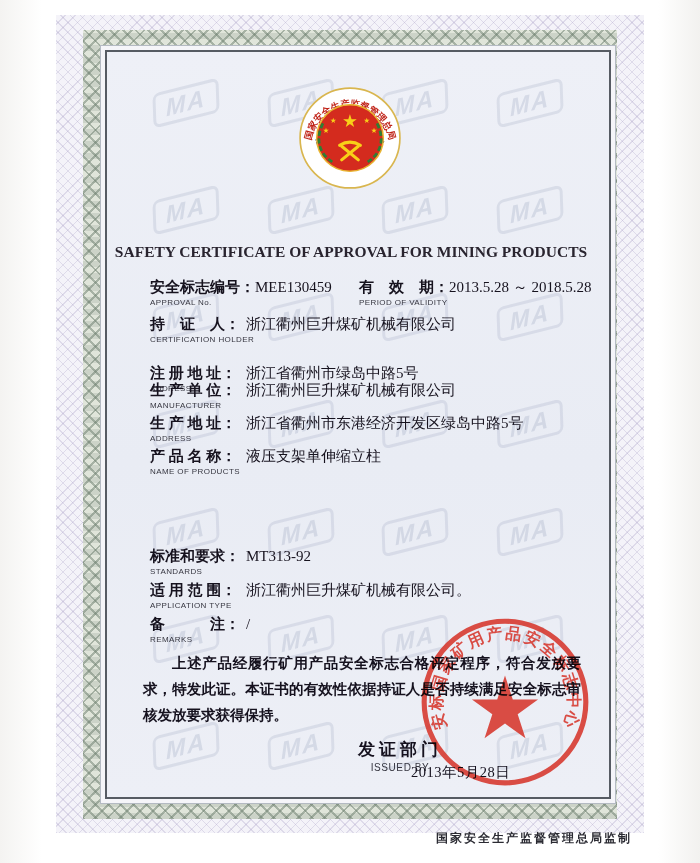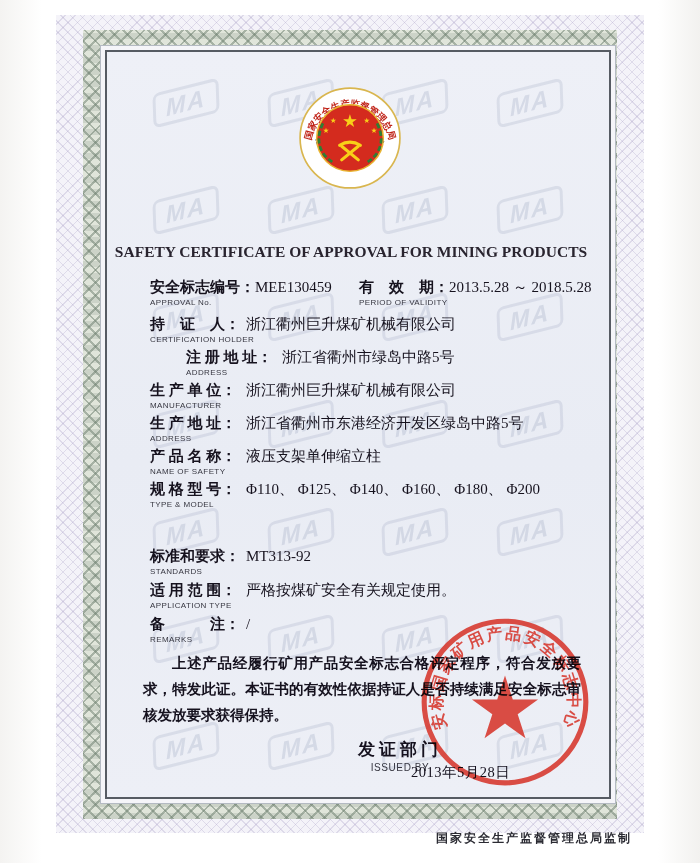--- a/index.html
+++ b/index.html
@@ -49,21 +49,21 @@
 
   
   .field{position:absolute;color:#16121e;}
   .lbl{font-weight:700;font-size:15px;white-space:pre;display:inline-block;min-width:96px;}
   .val{font-weight:400;font-size:15px;white-space:pre;}
   .en{font-family:"Liberation Sans",sans-serif;font-size:8px;letter-spacing:.4px;
       color:#363640;margin-top:1px;}
   .f-meta-l{left:43px;top:226px;}
   .f-meta-r{left:252px;top:226px;}
   .f-meta-r .lbl{min-width:78px;}
-  .r0{left:43px;top:263px;} .r1{left:43px;top:296px;margin-left:36px;} .r2{left:43px;top:329px;}
+  .r0{left:43px;top:263px;} .r1{left:43px;top:312px;} .r2{left:43px;top:329px;}
   .r3{left:43px;top:362px;} .r4{left:43px;top:395px;} .r5{left:43px;top:428px;}
   .s0{left:43px;top:495px;} .s1{left:43px;top:529px;} .s2{left:43px;top:563px;}
 
   
   .statement{position:absolute;top:598px;left:36px;right:28px;
     font-weight:700;font-size:14.5px;line-height:26px;color:#15111e;
     text-indent:2em;text-align:justify;}
 
   
   .issued{position:absolute;top:686px;left:228px;width:130px;text-align:center;color:#15111e;}
@@ -174,33 +174,29 @@
       <div class="field r2">
         <span class="lbl">生 产 单 位：</span><span class="val">浙江衢州巨升煤矿机械有限公司</span>
         <div class="en">MANUFACTURER</div>
       </div>
       <div class="field r3">
         <span class="lbl">生 产 地 址：</span><span class="val">浙江省衢州市东港经济开发区绿岛中路5号</span>
         <div class="en">ADDRESS</div>
       </div>
       <div class="field r4">
         <span class="lbl">产 品 名 称：</span><span class="val">液压支架单伸缩立柱</span>
-        <div class="en">NAME OF SAFETY</div>
-      </div>
-      <div class="field r5">
-        <span class="lbl">规 格 型 号：</span><span class="val">Φ110、 Φ125、 Φ140、 Φ160、 Φ180、 Φ200</span>
-        <div class="en">TYPE &amp; MODEL</div>
+        <div class="en">NAME OF PRODUCTS</div>
       </div>
 
       <div class="field s0">
         <span class="lbl">标准和要求：</span><span class="val">MT313-92</span>
         <div class="en">STANDARDS</div>
       </div>
       <div class="field s1">
-        <span class="lbl">适 用 范 围：</span><span class="val">严格按煤矿安全有关规定使用。</span>
+        <span class="lbl">适 用 范 围：</span><span class="val">浙江衢州巨升煤矿机械有限公司。</span>
         <div class="en">APPLICATION TYPE</div>
       </div>
       <div class="field s2">
         <span class="lbl">备　　　注：</span><span class="val">/</span>
         <div class="en">REMARKS</div>
       </div>
 
       <div class="statement">上述产品经履行矿用产品安全标志合格评定程序，符合发放要求，特发此证。本证书的有效性依据持证人是否持续满足安全标志审核发放要求获得保持。</div>
 
       <div class="issued">

